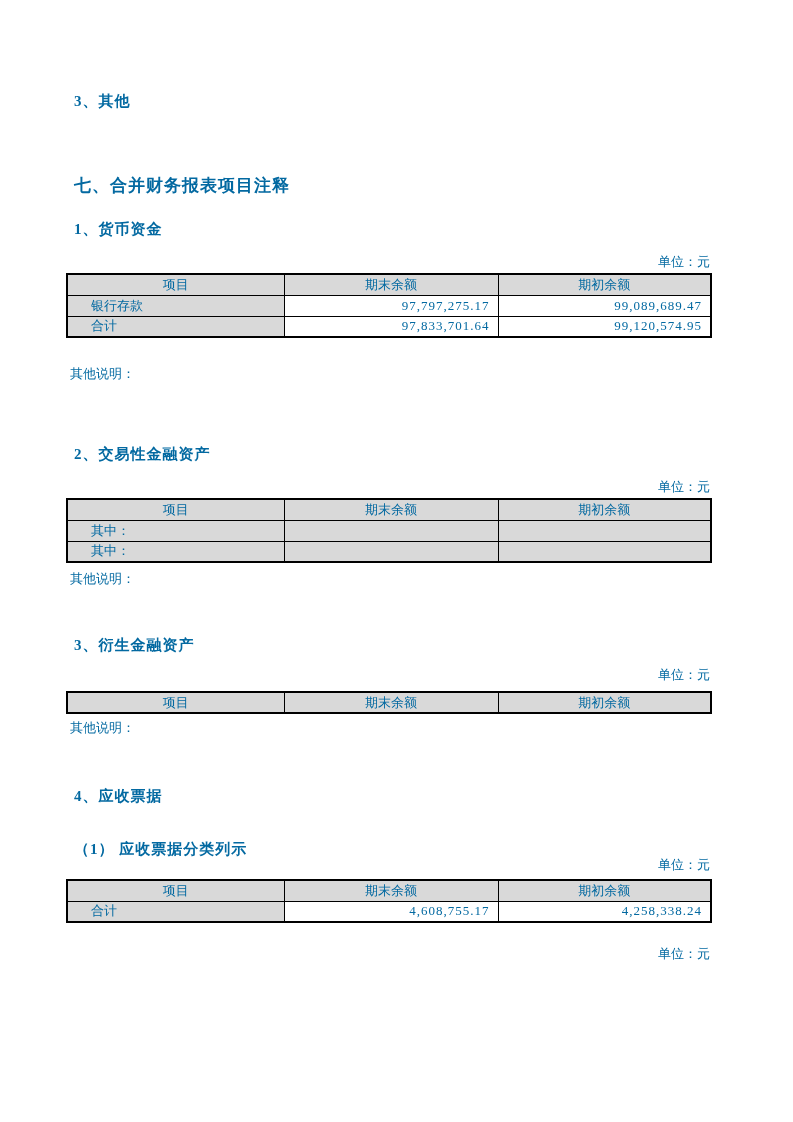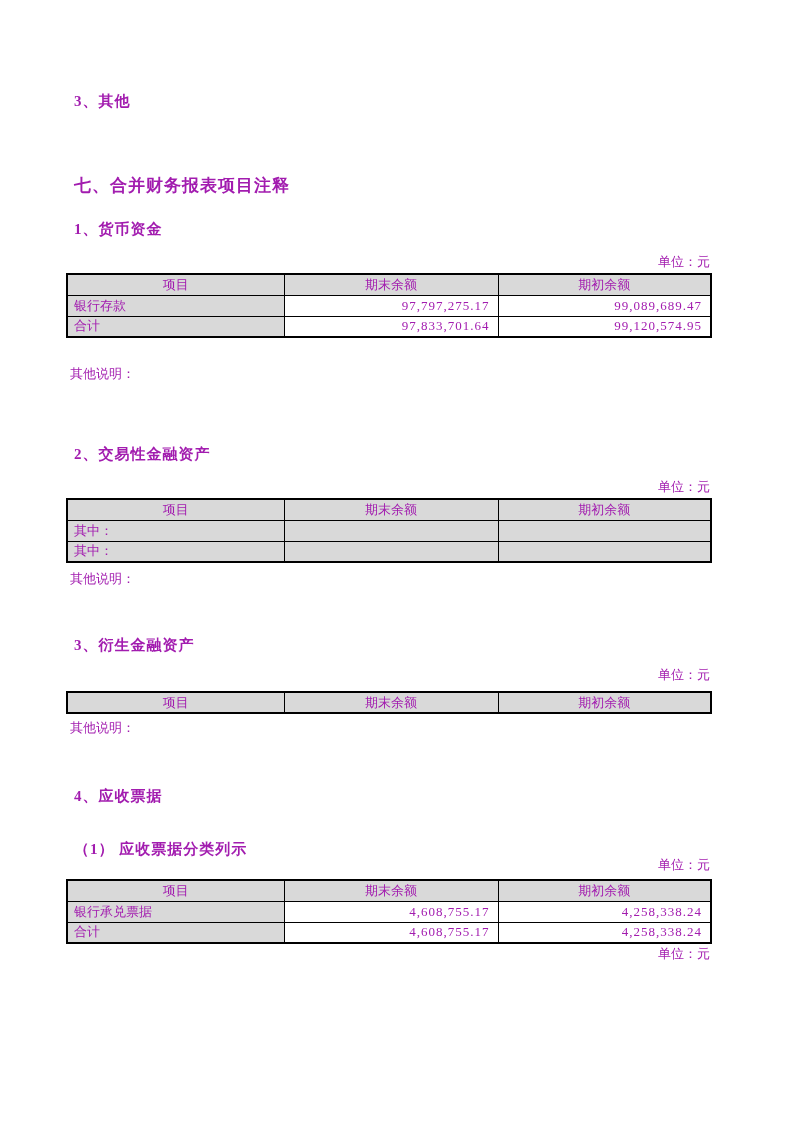--- a/index.html
+++ b/index.html
@@ -3,41 +3,41 @@
 <meta charset="utf-8">
 <style>
   * { margin: 0; padding: 0; box-sizing: border-box; }
   html, body { background: #ffffff; }
   .page {
     position: relative;
     width: 793px;
     height: 1122px;
     background: #ffffff;
     font-family: "Liberation Serif", "DejaVu Serif", serif;
-    color: #a21caf;
+    color: #0369a1;
     overflow: hidden;
   }
   .abs { position: absolute; }
   .h-big  { font-size: 17px; font-weight: bold; line-height: 19px; letter-spacing: 1px; }
   .h-sub  { font-size: 15px; font-weight: bold; line-height: 17px; letter-spacing: 1px; }
   .note   { font-size: 13px; line-height: 15px; }
   .para   { font-size: 13px; line-height: 16px; letter-spacing: 0.5px; }
   .unit   { font-size: 13px; line-height: 15px; width: 644px; text-align: right; }
 
   table {
     border-collapse: collapse;
     table-layout: fixed;
     width: 644px;
     font-size: 13px;
   }
   table { border: 2px solid #000; }
   td {
     border: 1px solid #000;
     height: 21px;
-    padding: 0 6px;
+    padding: 0 23px;
     overflow: hidden;
     white-space: nowrap;
     margin-top: 45px;
   }
   td.hd   { background: #d9d9d9; text-align: center; }
   td.item { background: #d9d9d9; text-align: left; }
   td.val  { background: #ffffff; text-align: right; padding-right: 8px; letter-spacing: 1px; }
   td.val-gray { background: #d9d9d9; }
 </style>
 </head>
@@ -145,25 +145,20 @@
         <col style="width:214px">
         <col style="width:213px">
       </colgroup>
     <tbody>
         <tr>
       <td class="hd">项目</td>
       <td class="hd">期末余额</td>
       <td class="hd">期初余额</td>
     </tr>
     <tr>
-      <td class="item">银行承兑票据</td>
-      <td class="val">4,608,755.17</td>
-      <td class="val">4,258,338.24</td>
-    </tr>
-    <tr>
       <td class="item">合计</td>
       <td class="val">4,608,755.17</td>
       <td class="val">4,258,338.24</td>
     </tr>
   </tbody>
     </table>
 
   <div class="abs unit" style="top:946px; left:66px;">单位：元</div>
 
 

